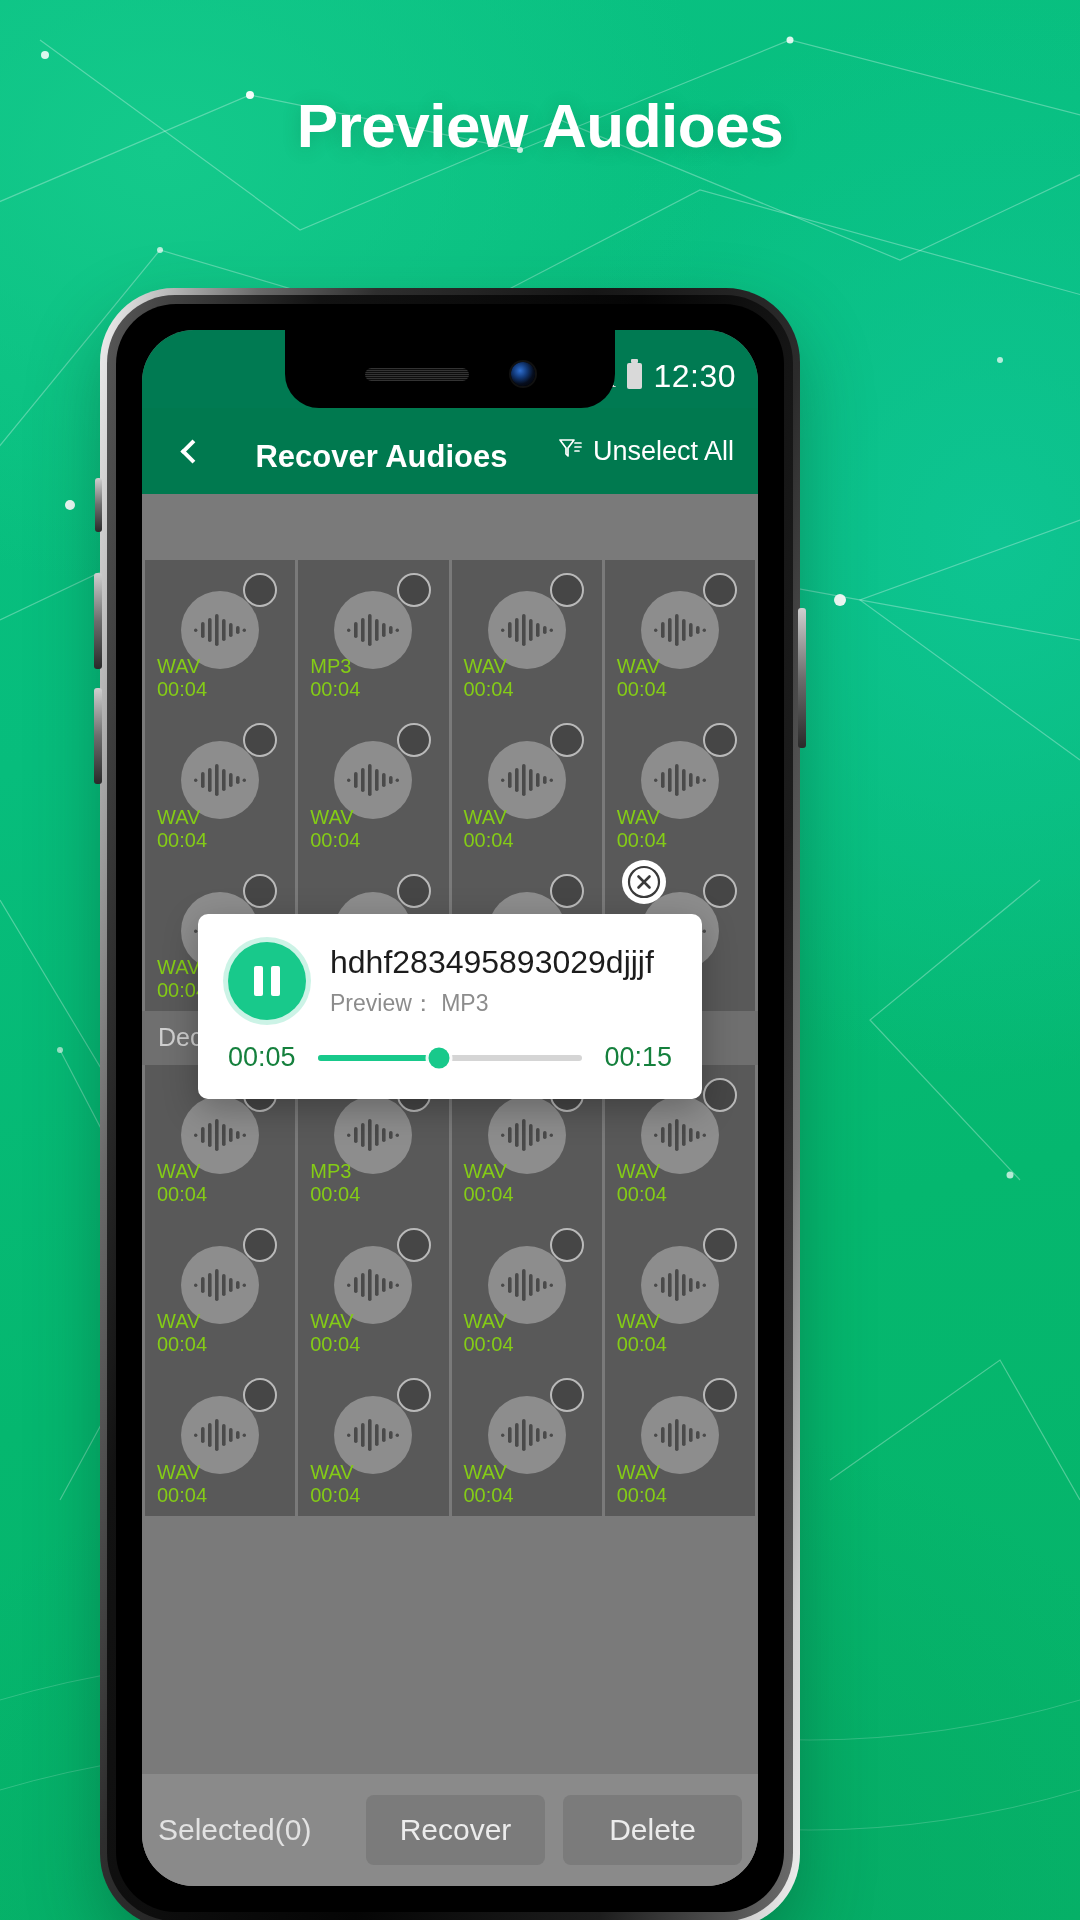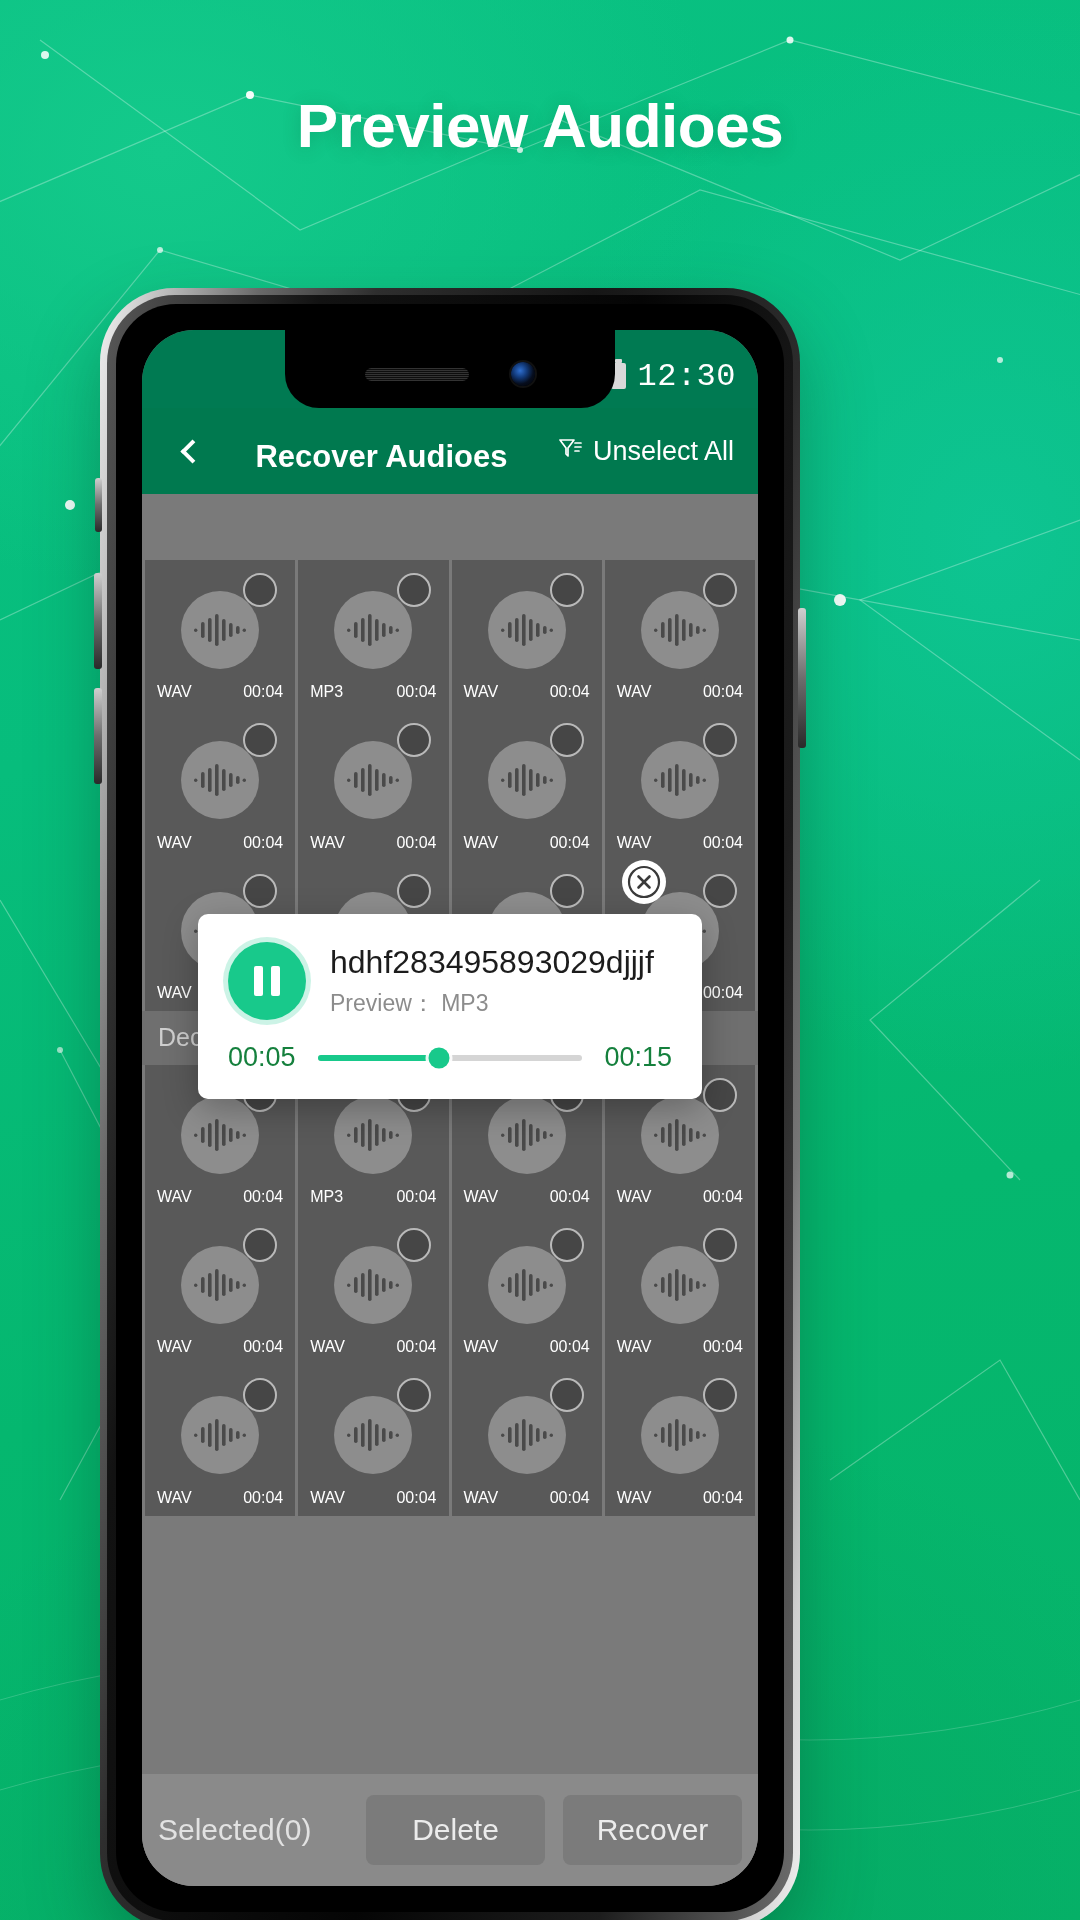--- a/index.html
+++ b/index.html
@@ -89,21 +89,21 @@
     background:radial-gradient(circle at 38% 36%, #2f6fd0 0%, #123a7a 32%, #060d1d 62%, #000 100%);
     box-shadow:0 0 0 2px #111;
   }
 
   
   #statusbar {
     position:absolute; top:0; left:0; right:0; height:78px;
     background:#007a52;
     display:flex; align-items:center; justify-content:flex-end;
     padding:14px 22px 0 0;
-    color:#fff; z-index:30;font-family:Liberation Mono, monospace;
+    color:#fff; z-index:30;
   }
   .sb-group { display:flex; align-items:center; gap:11px; }
   #signal-icon {
     width:26px; height:22px;
     background:linear-gradient(to top right, #d7d7d7 50%, transparent 50.5%);
   }
   #battery-icon {
     width:15px; height:26px; border-radius:2px;
     background:#d9d9d9; position:relative;
   }
@@ -166,21 +166,21 @@
     width:78px; height:78px; border-radius:50%;
     background:#8d8d8d;
     display:flex; align-items:center; justify-content:center;
     margin-bottom:4px; margin-top:-6px;
   }
   .wave { display:block; }
   .tile-meta {
     position:absolute; bottom:9px; left:0; right:0;
     display:flex; justify-content:space-between;
     padding:0 12px;
-    font-size:16px; color:#ffffff;
+    font-size:20px; color:#84cc16;flex-direction:column;
   }
   .band {
     height:54px; background:#6f6f6f;
     display:flex; align-items:center;
     padding-left:16px;
     color:#cfcfcf; font-size:25px;
   }
 
   
   #bottom-bar {
@@ -876,19 +876,19 @@
           <div id="seek-track">
             <div id="seek-fill" style="width: 46%;"></div>
             <div id="seek-thumb" style="left: 46%;"></div>
           </div>
           <span class="time-label">00:15</span>
         </div>
       </div>
 
       <div id="bottom-bar">
         <div id="selected-count">Selected(0)</div>
+        <div class="action-btn">Recover</div>
         <div class="action-btn">Delete</div>
-        <div class="action-btn">Recover</div>
       </div>
 
     </div>
   </div>
 </div>
 
 </body></html>

